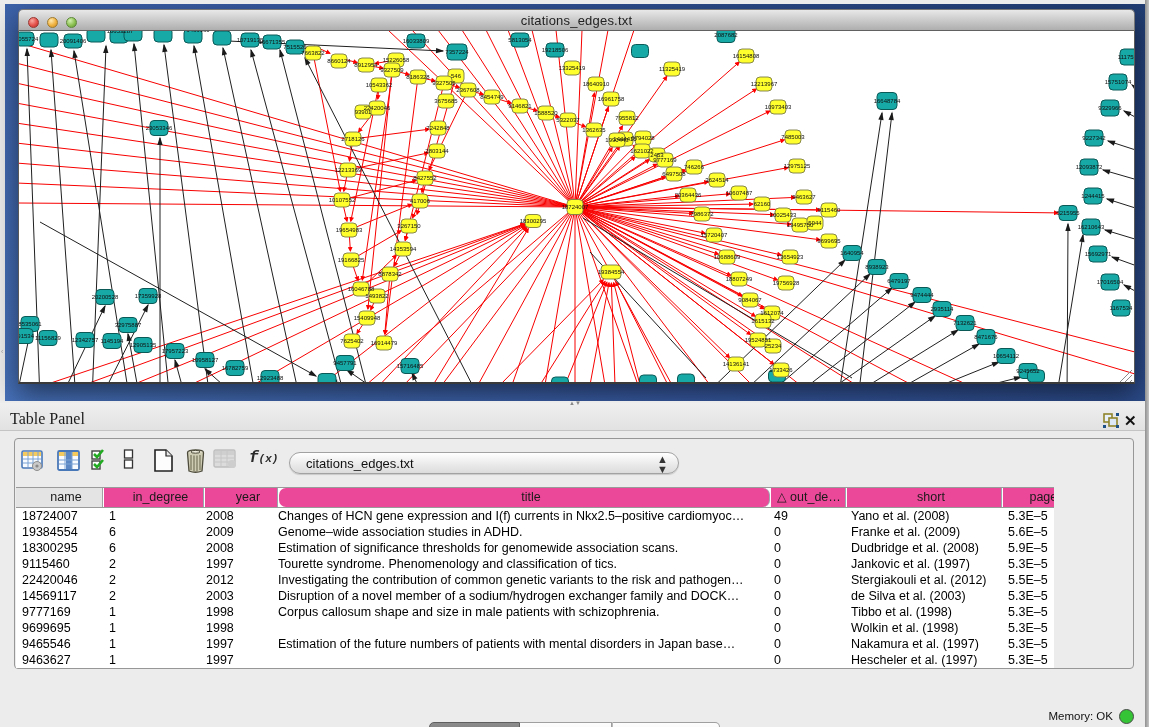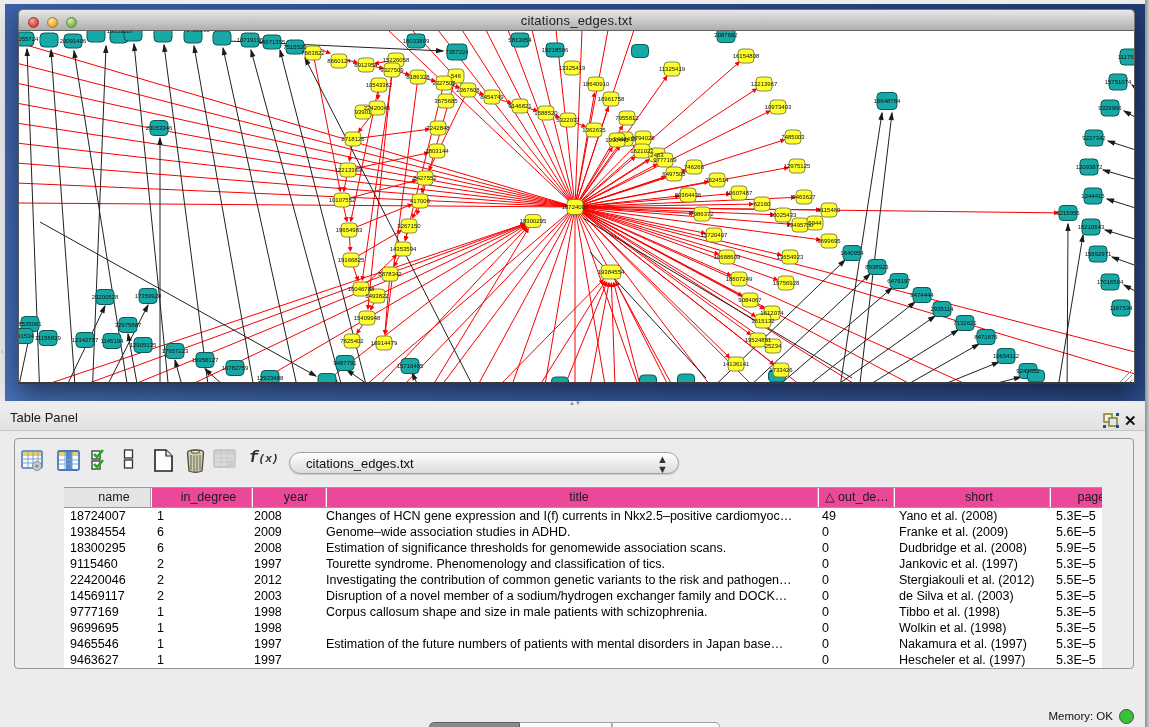--- a/index.html
+++ b/index.html
@@ -26,39 +26,39 @@
 
 
 #rstrip { left:1145px; top:0; width:4px; height:727px;
   background:linear-gradient(to right,#8f8f8f,#c6c6c6); }
 #topstrip { left:0; top:0; width:1149px; height:4px; background:#ececec; }
 
 
 #tpanel { left:0; top:401px; width:1145px; height:326px; background:#ececec; }
 #tphead { left:0; top:2px; width:1145px; height:28px;
   background:linear-gradient(#efefef,#e2e2e2); border-bottom:1px solid #c4c4c4; }
-#tphead .t { position:absolute; left:10px; top:7px; font-size:13px; color:#1c1c1c; }
+#tphead .t { position:absolute; left:10px; top:7px; font-size:16px; color:#1c1c1c;font-family:Liberation Serif, serif; }
 #floatic { left:1103px; top:10px; }
 #closeic { left:1124px; top:9px; font-size:15px; font-weight:bold; color:#111; }
 
 #container { left:14px; top:37px; width:1120px; height:231px;
   border:1px solid #979797; border-radius:4px; background:#ececec; }
 
 
 #toolbar { left:0px; top:0px; width:1118px; height:44px; }
 .ic { position:absolute; top:10px; }
 #dd { left:274px; top:13px; width:390px; height:22px; border:1px solid #a2a2a2;
   border-radius:12px; background:linear-gradient(#fff,#e9e9e9 60%,#dcdcdc);
   box-shadow:0 1px 1px rgba(0,0,0,.15); }
 #dd .txt { position:absolute; left:16px; top:3px; font-size:13px; color:#111; }
 #dd .arr { position:absolute; right:10px; top:1px; font-size:11px; color:#333; line-height:10px; }
 
 
 #tbl { left:1px; top:48px; width:1038px; height:181px; background:#fff; overflow:hidden;
-  border-top:1px solid #9a9a9a;margin-left:48px; }
+  border-top:1px solid #9a9a9a; }
 #thead { position:absolute; left:0; top:0; width:1117px; height:20px;
   border-bottom:1px solid #9a9a9a; font-size:12.5px; color:#1a1a1a; }
 #thead .th { position:absolute; top:0; height:19px; line-height:19px; text-align:center; padding-left:14px;
   background:#ec4899; border-right:1px solid #9aa8ae; overflow:hidden; }
 #thead .g { background:#e4e4e4; border-right:1px solid #a2a2a2; }
 .tr { position:absolute; left:0; width:1117px; height:16px; font-size:12.5px; color:#000; }
 .tr div { position:absolute; top:0; height:16px; line-height:15.5px; white-space:nowrap; overflow:hidden; }
 .c0 { left:6px;   width:80px; }
 .c1 { left:93px;  width:94px; }
 .c2 { left:190px; width:70px; }
@@ -639,21 +639,21 @@
       <div id="dd" class="abs">
           <div class="txt">citations_edges.txt</div>
         <div class="arr">▲<br>▼</div>
         </div>
     </div>
     <div id="tbl" class="abs">
       <div id="thead">
         <div class="th g" style="left:0;    width:87px;">name</div>
         <div class="th" style="left:88px;  width:100px;">in_degree</div>
         <div class="th" style="left:189px; width:73px;">year</div>
-        <div class="th" style="left:263px; width:491px;">title</div>
+        <div class="th" style="left:263px; width:491px;border-radius:7px;">title</div>
         <div class="th" style="left:755px; width:75px; text-align:left; padding-left:6px;">△ out_de…</div>
         <div class="th" style="left:831px; width:155px;">short</div>
         <div class="th" style="left:987px; width:92px;">pagerank</div>
       </div>
       <div id="tbody" class="abs" style="left:0; top:21px; width:1117px; height:164px;">
 <div class="tr" style="top:0px">
             <div class="c0">18724007</div>
             <div class="c1">1</div>
             <div class="c2">2008</div>
             <div class="c3">Changes of HCN gene expression and I(f) currents in Nkx2.5–positive cardiomyoc…</div>

